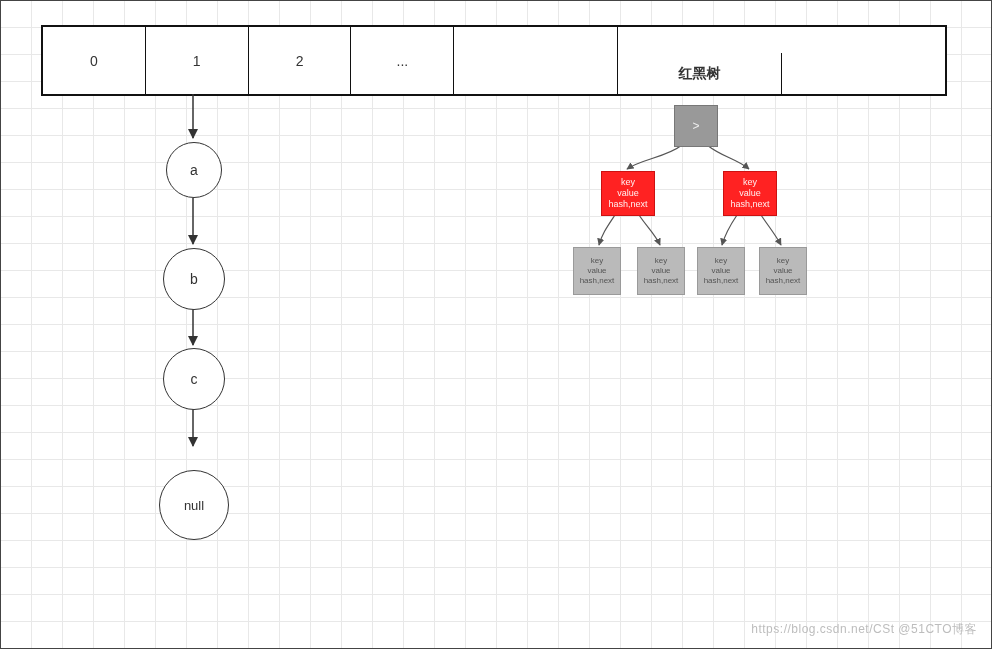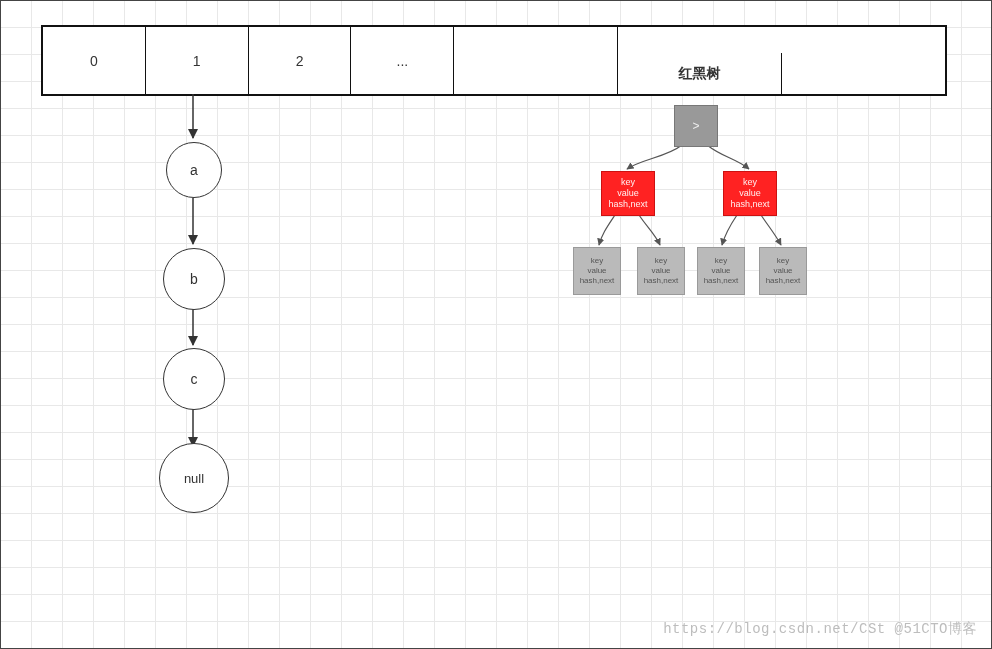--- a/index.html
+++ b/index.html
@@ -62,21 +62,21 @@
     border:1px solid #999;
   }
   .troot{width:42px;height:40px;background:#999;border-color:#777;color:#eee;font-size:12px;}
   .tred{width:52px;height:43px;background:#f22;border-color:#c11;color:#fee;}
   .tgray{width:46px;height:46px;background:#bababa;border-color:#9a9a9a;color:#555;font-size:8px;line-height:10px;}
 
   .tnode span{white-space:nowrap;}
 
   .watermark{
     position:absolute;right:14px;bottom:10px;
-    font-size:14px;color:#bdbdbd;z-index:3;letter-spacing:0.5px;font-family:Liberation Mono, monospace;
+    font-size:12px;color:#bdbdbd;z-index:3;letter-spacing:0.5px;
   }
 </style>
 </head>
 <body>
 
 <div class="grid-bg"></div>
 <div class="stage">
 <div class="canvas">
 
   <div class="arr">
@@ -97,21 +97,21 @@
     </defs>
     <line x1="17" y1="0" x2="17" y2="44" stroke="#333" stroke-width="1.5" marker-end="url(#ah)"></line>
     <line x1="17" y1="104" x2="17" y2="150" stroke="#333" stroke-width="1.5" marker-end="url(#ah)"></line>
     <line x1="17" y1="210" x2="17" y2="251" stroke="#333" stroke-width="1.5" marker-end="url(#ah)"></line>
     <line x1="17" y1="311" x2="17" y2="352" stroke="#333" stroke-width="1.5" marker-end="url(#ah)"></line>
   </svg>
 
   <div class="circle first" style="left:165px;top:141px;">a</div>
   <div class="circle" style="left:162px;top:247px;">b</div>
   <div class="circle" style="left:162px;top:347px;">c</div>
-  <div class="circle null" style="left:158px;top:442px;">null</div>
+  <div class="circle null" style="left:158px;top:469px;">null</div>
 
   <div class="rbwrap">
 
     <svg width="300" height="206" style="position:absolute;left:0;top:0;">
       <defs>
         <marker id="ah2" viewBox="0 0 10 10" refX="9" refY="5" markerWidth="6" markerHeight="6" orient="auto">
           <path d="M0 0 L10 5 L0 10 z" fill="#555"></path>
         </marker>
       </defs>
 

